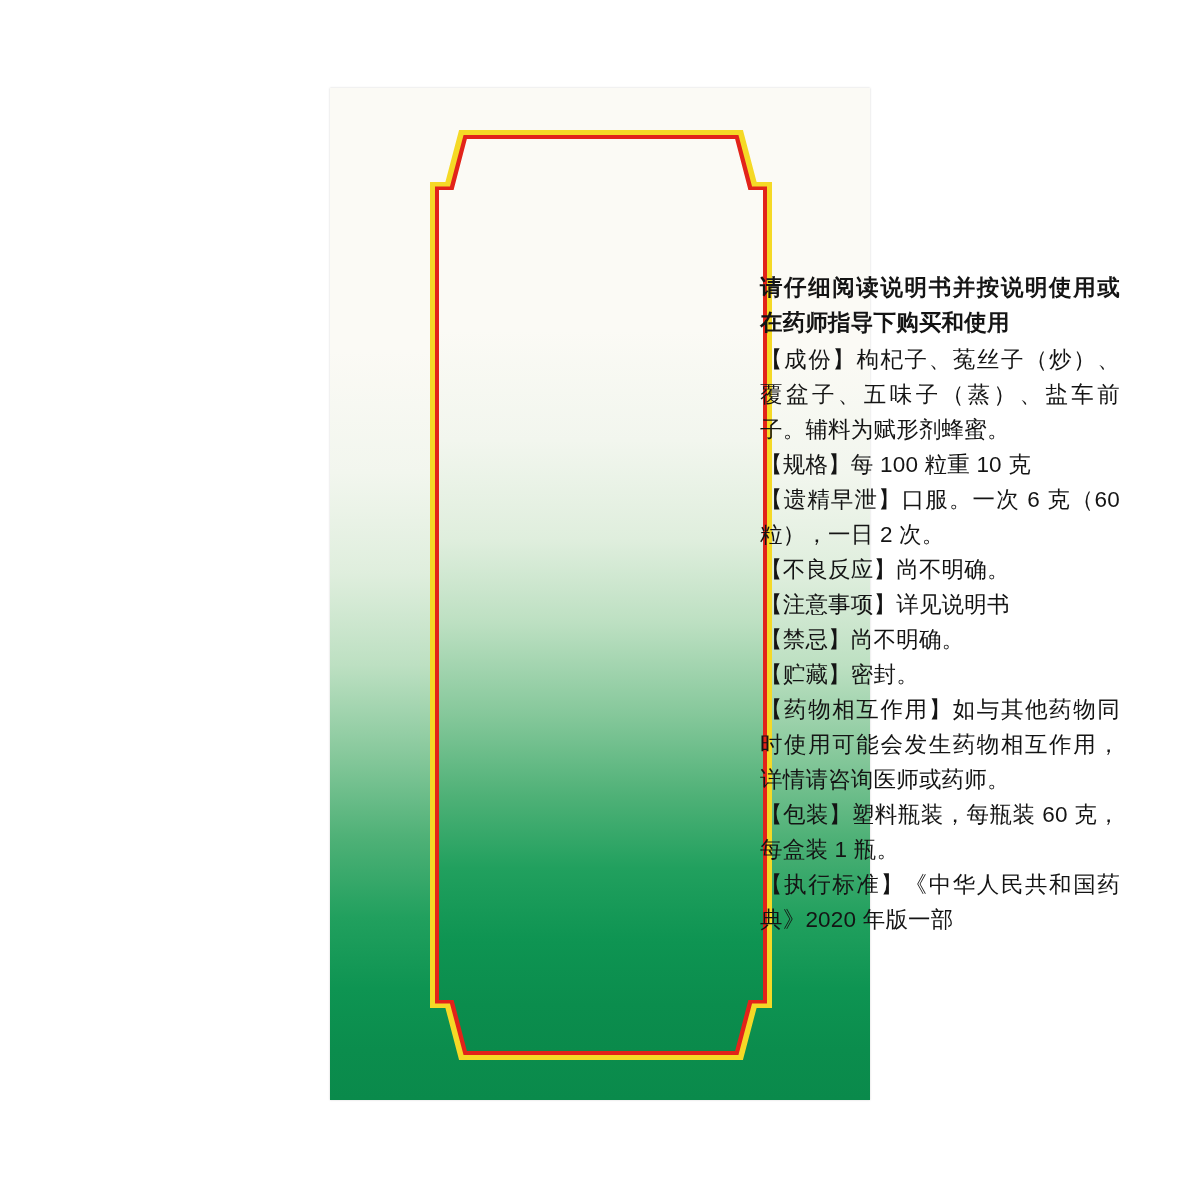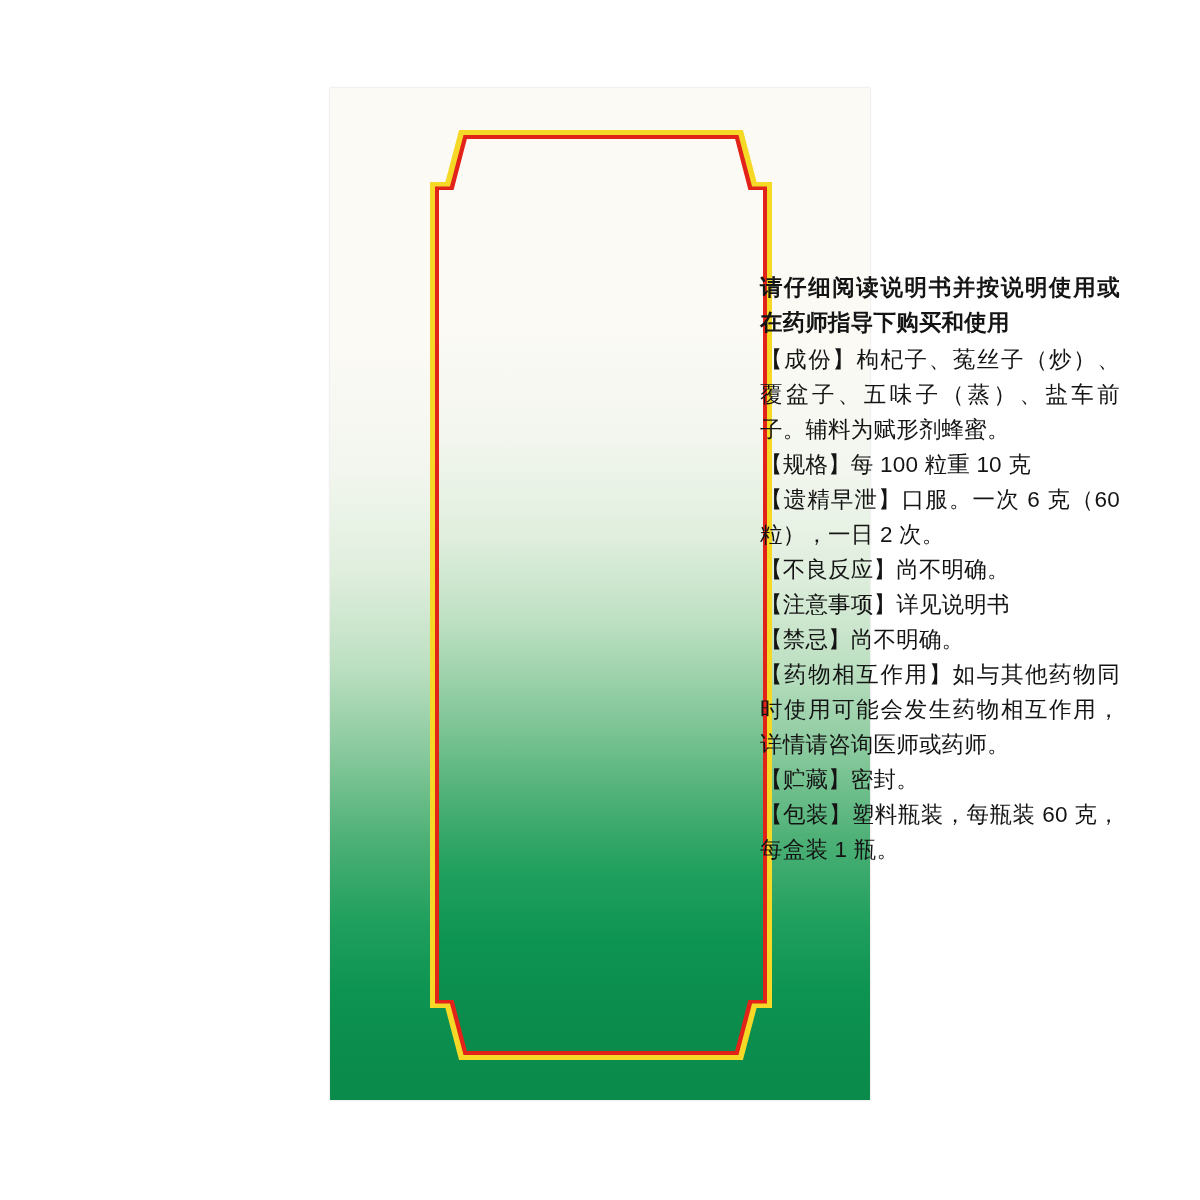--- a/index.html
+++ b/index.html
@@ -198,27 +198,30 @@
 
       <p class="para">
         <span class="sect-label" data-bind="leaflet.sections.7.label">【注意事项】</span><span class="sect-body" data-bind="leaflet.sections.7.body">详见说明书</span>
       </p>
 
       <p class="para">
         <span class="sect-label" data-bind="leaflet.sections.6.label">【禁忌】</span><span class="sect-body" data-bind="leaflet.sections.6.body">尚不明确。</span>
       </p>
 
       <p class="para">
+        <span class="sect-label" data-bind="leaflet.sections.9.label">【贮藏】</span><span class="sect-body" data-bind="leaflet.sections.9.body">密封。</span>
+      </p>
+
+      <p class="para">
         <span class="sect-label" data-bind="leaflet.sections.8.label">【药物相互作用】</span><span class="sect-body" data-bind="leaflet.sections.8.body">如与其他药物同时使用可能会发生药物相互作用，详情请咨询医师或药师。</span>
       </p>
 
       <p class="para">
-        <span class="sect-label" data-bind="leaflet.sections.9.label">【贮藏】</span><span class="sect-body" data-bind="leaflet.sections.9.body">密封。</span>
-      </p>
-
-      <p class="para">
         <span class="sect-label" data-bind="leaflet.sections.10.label">【包装】</span><span class="sect-body" data-bind="leaflet.sections.10.body">塑料瓶装，每瓶装 60 克，每盒装 1 瓶。</span>
       </p>
 
+      <p class="para">
+        <span class="sect-label" data-bind="leaflet.sections.11.label">【执行标准】</span><span class="sect-body" data-bind="leaflet.sections.11.body">《中华人民共和国药典》2020 年版一部</span>
+      </p>
 
     </div>
   </div>
 </div>
 
 </body></html>

